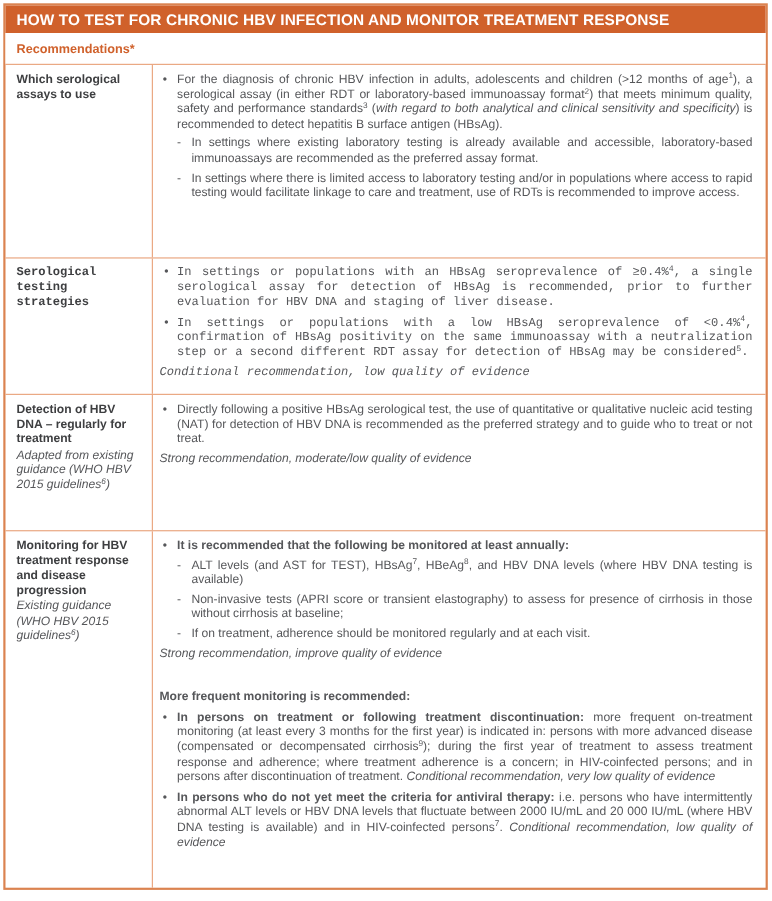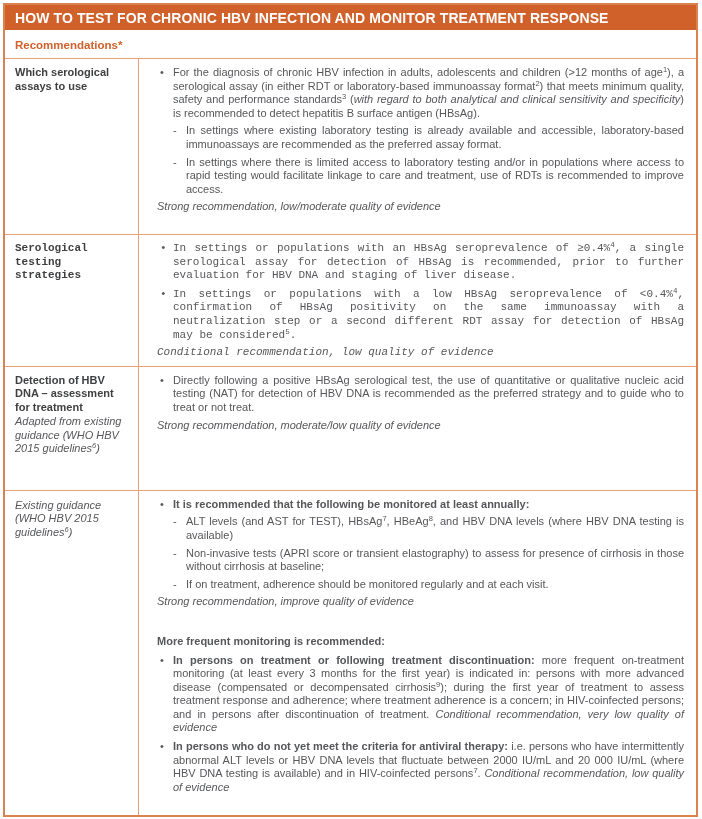--- a/index.html
+++ b/index.html
@@ -21,21 +21,21 @@
     height: 25px; display: flex; align-items: center;
     padding: 0 10px;
   }
   .head-row { display: flex; background: #fff; }
   .head-row .hcell {
     color: var(--accent, #D0612B); font-weight: bold; font-size: 11.5px;
     padding: 9px 10px 7px 10px;
   }
   .topic-w { width: 134px; flex: 0 0 134px; border-right: 1.5px solid var(--border, #E8A077); }
   .rec-w { flex: 1; }
-  .row { display: flex; border-top: 1.5px solid var(--border, #E8A077); gap: 12px; }
+  .row { display: flex; border-top: 1.5px solid var(--border, #E8A077); }
   #table-body .row:nth-child(1) { min-height: 176px; }
   #table-body .row:nth-child(2) { min-height: 124px; font-family: Liberation Mono, monospace; }
   #table-body .row:nth-child(3) { min-height: 124px; }
   #table-body .row:nth-child(4) { min-height: 325px; }
   .topic-cell { padding: 7px 8px 6px 10px; }
   .topic-title {
     font-weight: bold; font-size: 11px; line-height: 13.5px;
     color: var(--text-dark, #3E3F41);
   }
   .topic-note {
@@ -79,54 +79,54 @@
             <span class="btext"><span>For the diagnosis of chronic HBV infection in adults, adolescents and children (&gt;12 months of age</span><sup>1</sup><span>), a serological assay (in either RDT or laboratory-based immunoassay format</span><sup>2</sup><span>) that meets minimum quality, safety and performance standards</span><sup>3</sup><span> (</span><span class="i">with regard to both analytical and clinical sensitivity and specificity</span><span>) is recommended to detect hepatitis B surface antigen (HBsAg).</span></span>
           </div>
           <div class="block dash">
             <span class="marker">-</span>
             <span class="btext"><span>In settings where existing laboratory testing is already available and accessible, laboratory-based immunoassays are recommended as the preferred assay format.</span></span>
           </div>
           <div class="block dash">
             <span class="marker">-</span>
             <span class="btext"><span>In settings where there is limited access to laboratory testing and/or in populations where access to rapid testing would facilitate linkage to care and treatment, use of RDTs is recommended to improve access.</span></span>
           </div>
-          <div class="block plain"><span class="i">Strong recommendation, low/moderate quality of evidence</span></div>
         </div>
       </div>
       <div class="row">
         <div class="topic-cell topic-w">
           <div class="topic-title"><span class="b">Serological testing strategies</span></div>
         </div>
         <div class="rec-cell rec-w">
           <div class="block bullet">
             <span class="marker">•</span>
             <span class="btext"><span>In settings or populations with an HBsAg seroprevalence of ≥0.4%</span><sup>4</sup><span>, a single serological assay for detection of HBsAg is recommended, prior to further evaluation for HBV DNA and staging of liver disease.</span></span>
           </div>
           <div class="block bullet">
             <span class="marker">•</span>
             <span class="btext"><span>In settings or populations with a low HBsAg seroprevalence of &lt;0.4%</span><sup>4</sup><span>, confirmation of HBsAg positivity on the same immunoassay with a neutralization step or a second different RDT assay for detection of HBsAg may be considered</span><sup>5</sup><span>.</span></span>
           </div>
           <div class="block plain"><span class="i">Conditional recommendation, low quality of evidence</span></div>
         </div>
       </div>
       <div class="row">
         <div class="topic-cell topic-w">
-          <div class="topic-title"><span class="b">Detection of HBV DNA – assessment for treatment</span></div>
+          <div class="topic-title"><span class="b">Detection of HBV DNA – regularly for treatment</span></div>
           <div class="topic-note"><span class="i">Adapted from existing guidance (WHO HBV 2015 guidelines</span><sup class="i">6</sup><span class="i">)</span></div>
         </div>
         <div class="rec-cell rec-w">
           <div class="block bullet">
             <span class="marker">•</span>
             <span class="btext"><span>Directly following a positive HBsAg serological test, the use of quantitative or qualitative nucleic acid testing (NAT) for detection of HBV DNA is recommended as the preferred strategy and to guide who to treat or not treat.</span></span>
           </div>
           <div class="block plain"><span class="i">Strong recommendation, moderate/low quality of evidence</span></div>
         </div>
       </div>
       <div class="row">
         <div class="topic-cell topic-w">
+          <div class="topic-title"><span class="b">Monitoring for HBV treatment response and disease progression</span></div>
           <div class="topic-note"><span class="i">Existing guidance (WHO HBV 2015 guidelines</span><sup class="i">6</sup><span class="i">)</span></div>
         </div>
         <div class="rec-cell rec-w">
           <div class="block bullet">
             <span class="marker">•</span>
             <span class="btext"><span class="b">It is recommended that the following be monitored at least annually:</span></span>
           </div>
           <div class="block dash">
             <span class="marker">-</span>
             <span class="btext"><span>ALT levels (and AST for TEST), HBsAg</span><sup>7</sup><span>, HBeAg</span><sup>8</sup><span>, and HBV DNA levels (where HBV DNA testing is available)</span></span>

